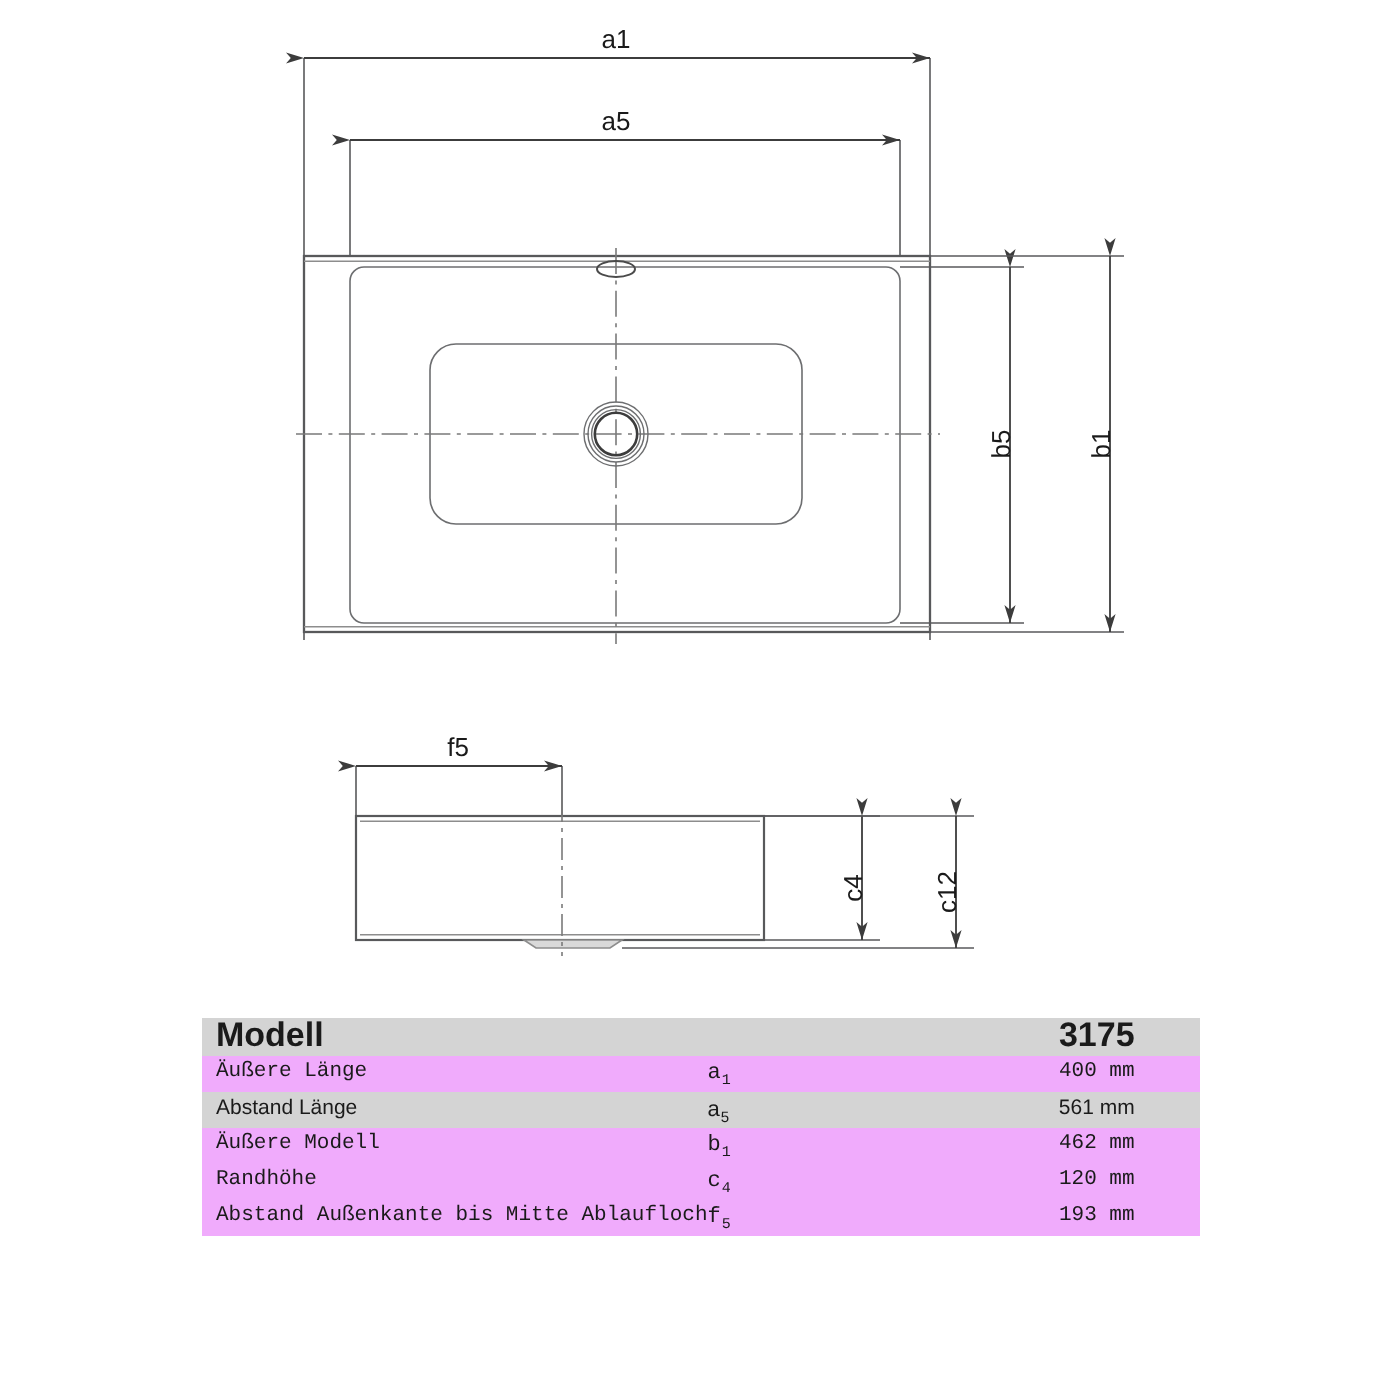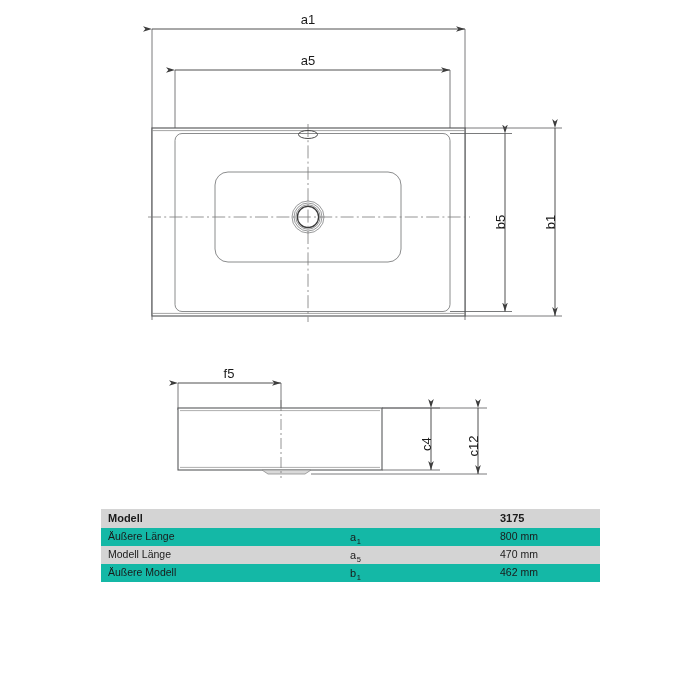--- a/index.html
+++ b/index.html
@@ -47,30 +47,30 @@
     font-size: 10.5px;
     line-height: 1.1;
   }
   #spec-table td {
     padding: 0;
     vertical-align: middle;
     height: 18px;
     white-space: nowrap;
   }
   #spec-table tr.shade td { background: #d4d4d4; }
-  #spec-table tr.plain td { background: #14b8a6; }
+  #spec-table tr.plain td { background: #f0abfc; font-family: Liberation Mono, monospace; }
   #spec-table tr.head td {
     background: #d4d4d4;
     font-weight: bold;
-    font-size: 11px;
+    font-size: 17px;
     height: 19px;
   }
   .c-label { padding-left: 7px !important; width: 242px; }
   .c-sym   { width: 150px; padding-left: 0 !important; }
-  .c-val   { text-align: left; padding-right: 7px !important; }
+  .c-val   { text-align: center; padding-right: 7px !important; }
   .head .c-val { font-weight: bold; }
   sub {
     font-size: 7.5px;
     vertical-align: baseline;
     position: relative;
     top: 3px;
     left: 0.5px;
   }
   .sym { font-size: 11px; }
 </style>
@@ -177,28 +177,38 @@
   <table id="spec-table">
     <tbody id="tbody">
         <tr class="head">
           <td class="c-label">Modell</td>
           <td class="c-sym"></td>
           <td class="c-val">3175</td>
         </tr>
         <tr class="plain">
           <td class="c-label">Äußere Länge</td>
           <td class="c-sym"><span class="sym">a</span><sub>1</sub></td>
-          <td class="c-val">800 mm</td>
+          <td class="c-val">400 mm</td>
         </tr>
         <tr class="shade">
-          <td class="c-label">Modell Länge</td>
+          <td class="c-label">Abstand Länge</td>
           <td class="c-sym"><span class="sym">a</span><sub>5</sub></td>
-          <td class="c-val">470 mm</td>
+          <td class="c-val">561 mm</td>
         </tr>
         <tr class="plain">
           <td class="c-label">Äußere Modell</td>
           <td class="c-sym"><span class="sym">b</span><sub>1</sub></td>
           <td class="c-val">462 mm</td>
         </tr>
+        <tr class="plain">
+          <td class="c-label">Randhöhe</td>
+          <td class="c-sym"><span class="sym">c</span><sub>4</sub></td>
+          <td class="c-val">120 mm</td>
+        </tr>
+        <tr class="plain">
+          <td class="c-label">Abstand Außenkante bis Mitte Ablaufloch</td>
+          <td class="c-sym"><span class="sym">f</span><sub>5</sub></td>
+          <td class="c-val">193 mm</td>
+        </tr>
       </tbody>
   </table>
 
 </div>
 
 </body></html>

